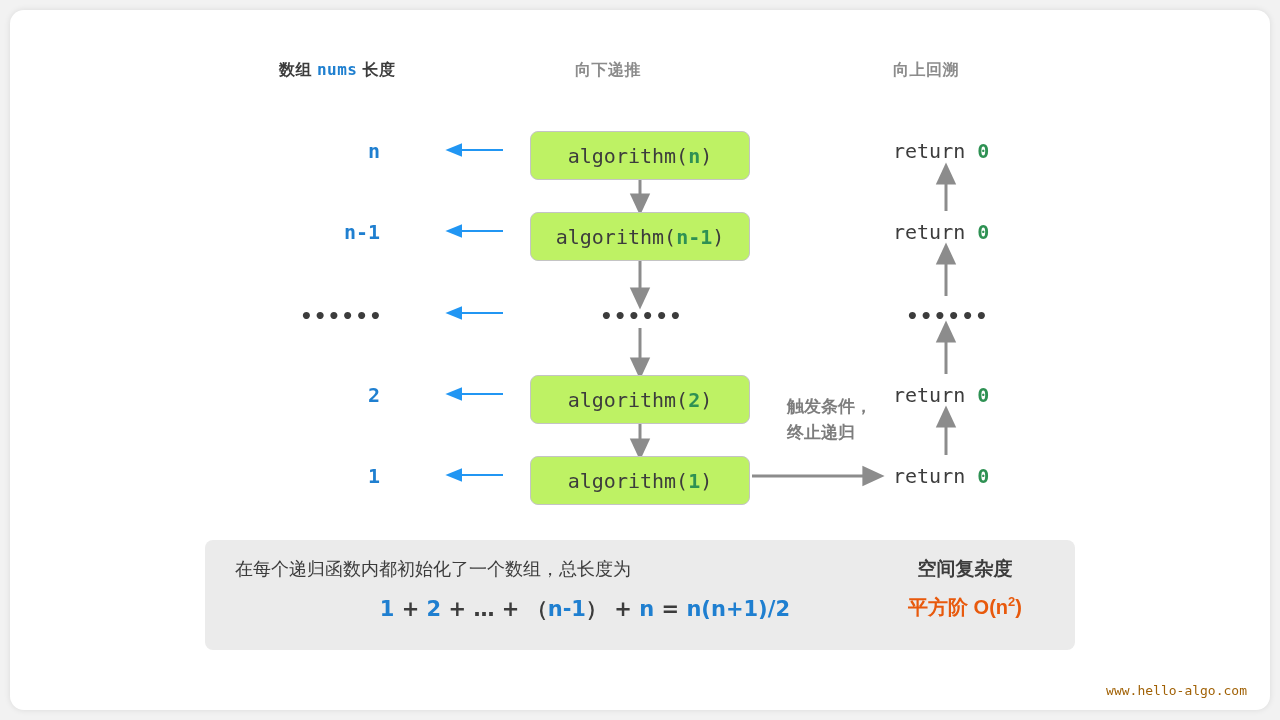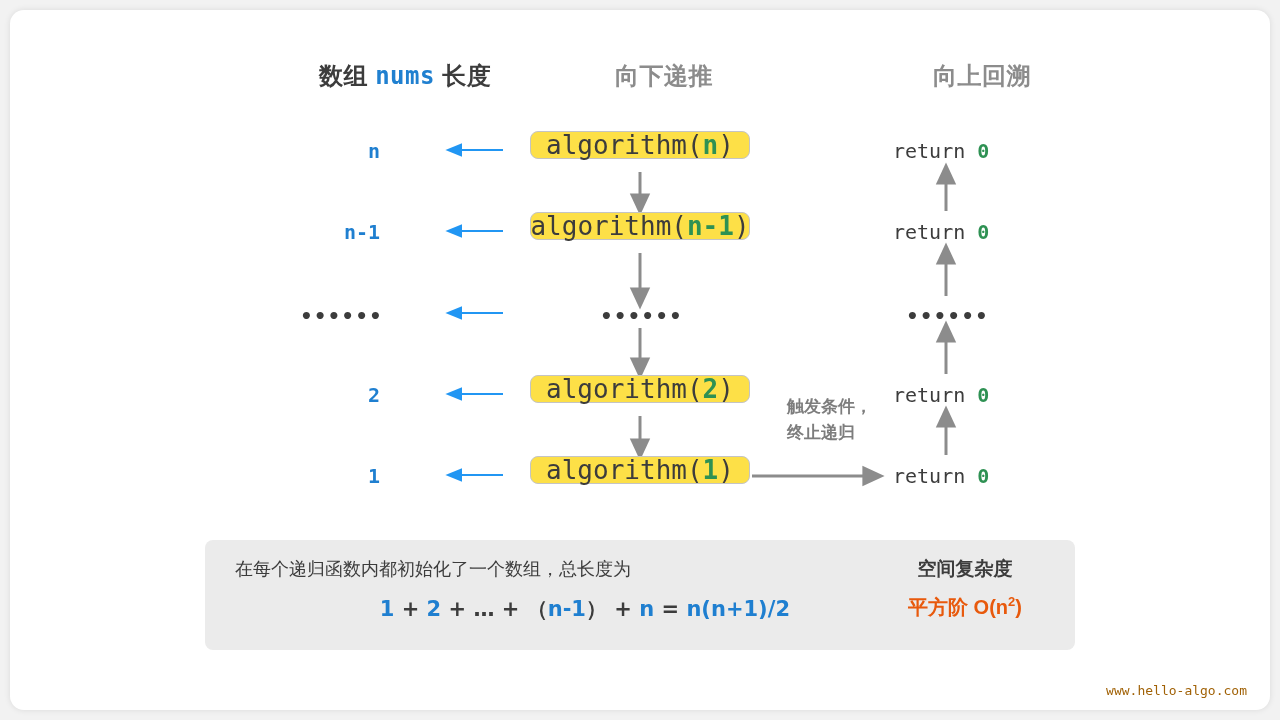--- a/index.html
+++ b/index.html
@@ -21,24 +21,23 @@
     width: 1260px; height: 700px;
     background: #ffffff;
     border-radius: 14px;
     box-shadow: 0 0 6px rgba(0,0,0,0.10);
   }
 
   
   .hdr {
     position: absolute;
     font-weight: bold;
-    font-size: 24px;
+    font-size: 16px;
     white-space: nowrap;
     letter-spacing: 0.5px;
-    margin-left: 40px;
   }
   .hdr-dark { color: #3c3c3c; }
   .hdr-gray { color: #8c8c8c; }
   .mono-blue {
     font-family: "DejaVu Sans Mono", monospace;
     color: #2080d0;
     font-weight: bold;
   }
 
   
@@ -57,29 +56,29 @@
     color: #3c3c3c;
     letter-spacing: 1px;
     font-family: "DejaVu Sans", sans-serif;
     white-space: nowrap;
     font-weight: bold;
   }
 
   
   .callbox {
     position: absolute;
-    height: 28px;
-    background: #fde047;
+    height: 49px;
+    background: #bef264;
     border: 1.5px solid #c4c4c4;
     border-radius: 8px;
     display: flex;
     align-items: center;
     justify-content: center;
     font-family: "DejaVu Sans Mono", monospace;
-    font-size: 26px;
+    font-size: 20px;
     color: #3c3c3c;
     white-space: nowrap;
   }
   .callbox .arg { color: #2e9153; font-weight: bold; }
 
   
   .ret {
     position: absolute;
     font-family: "DejaVu Sans Mono", monospace;
     font-size: 20px;

